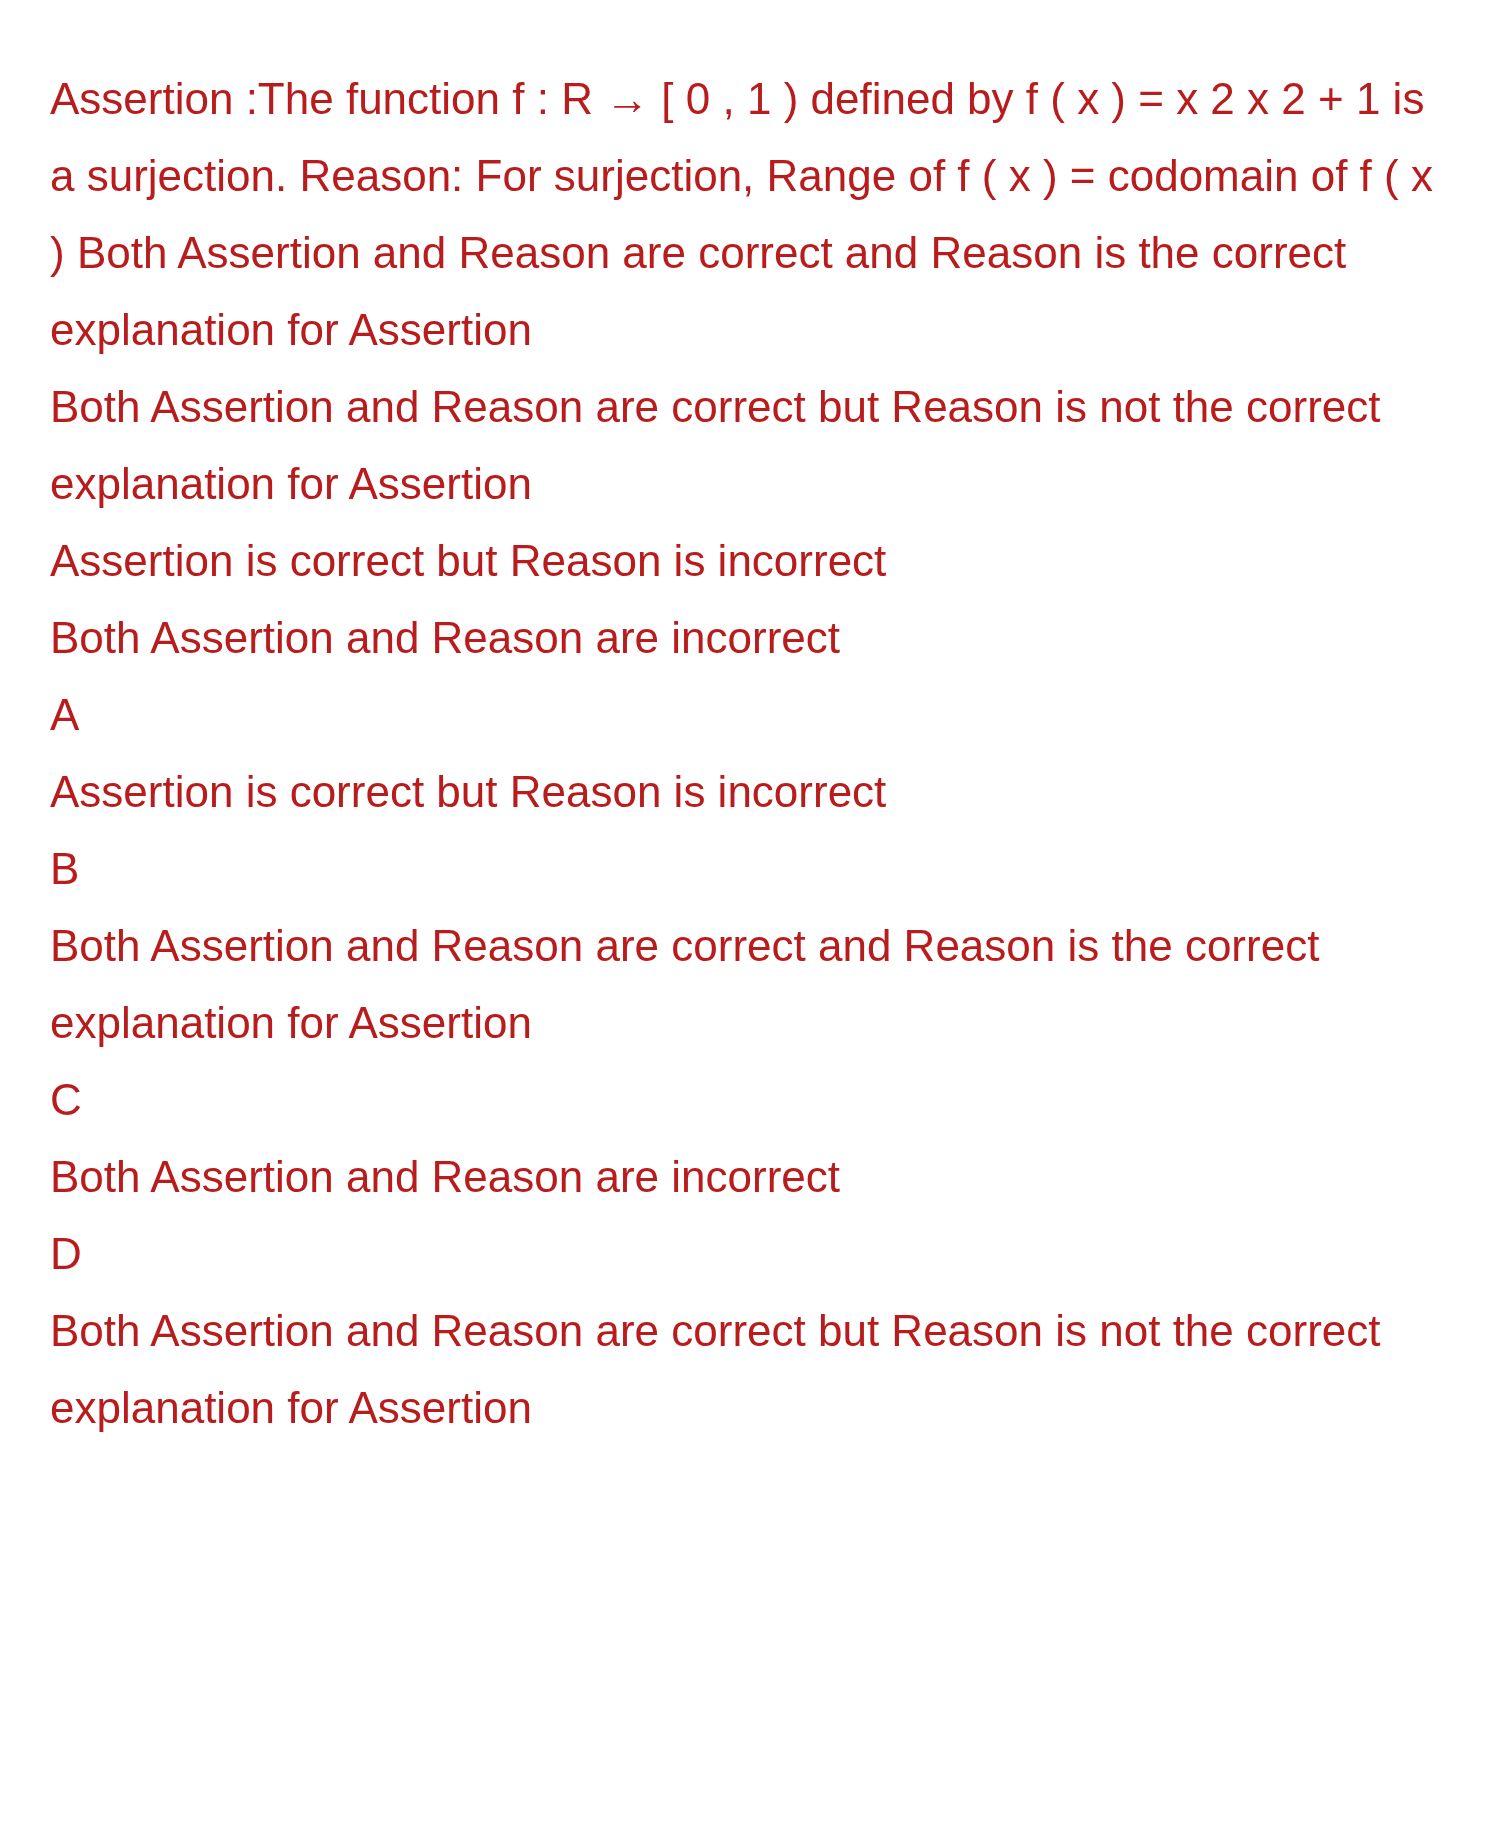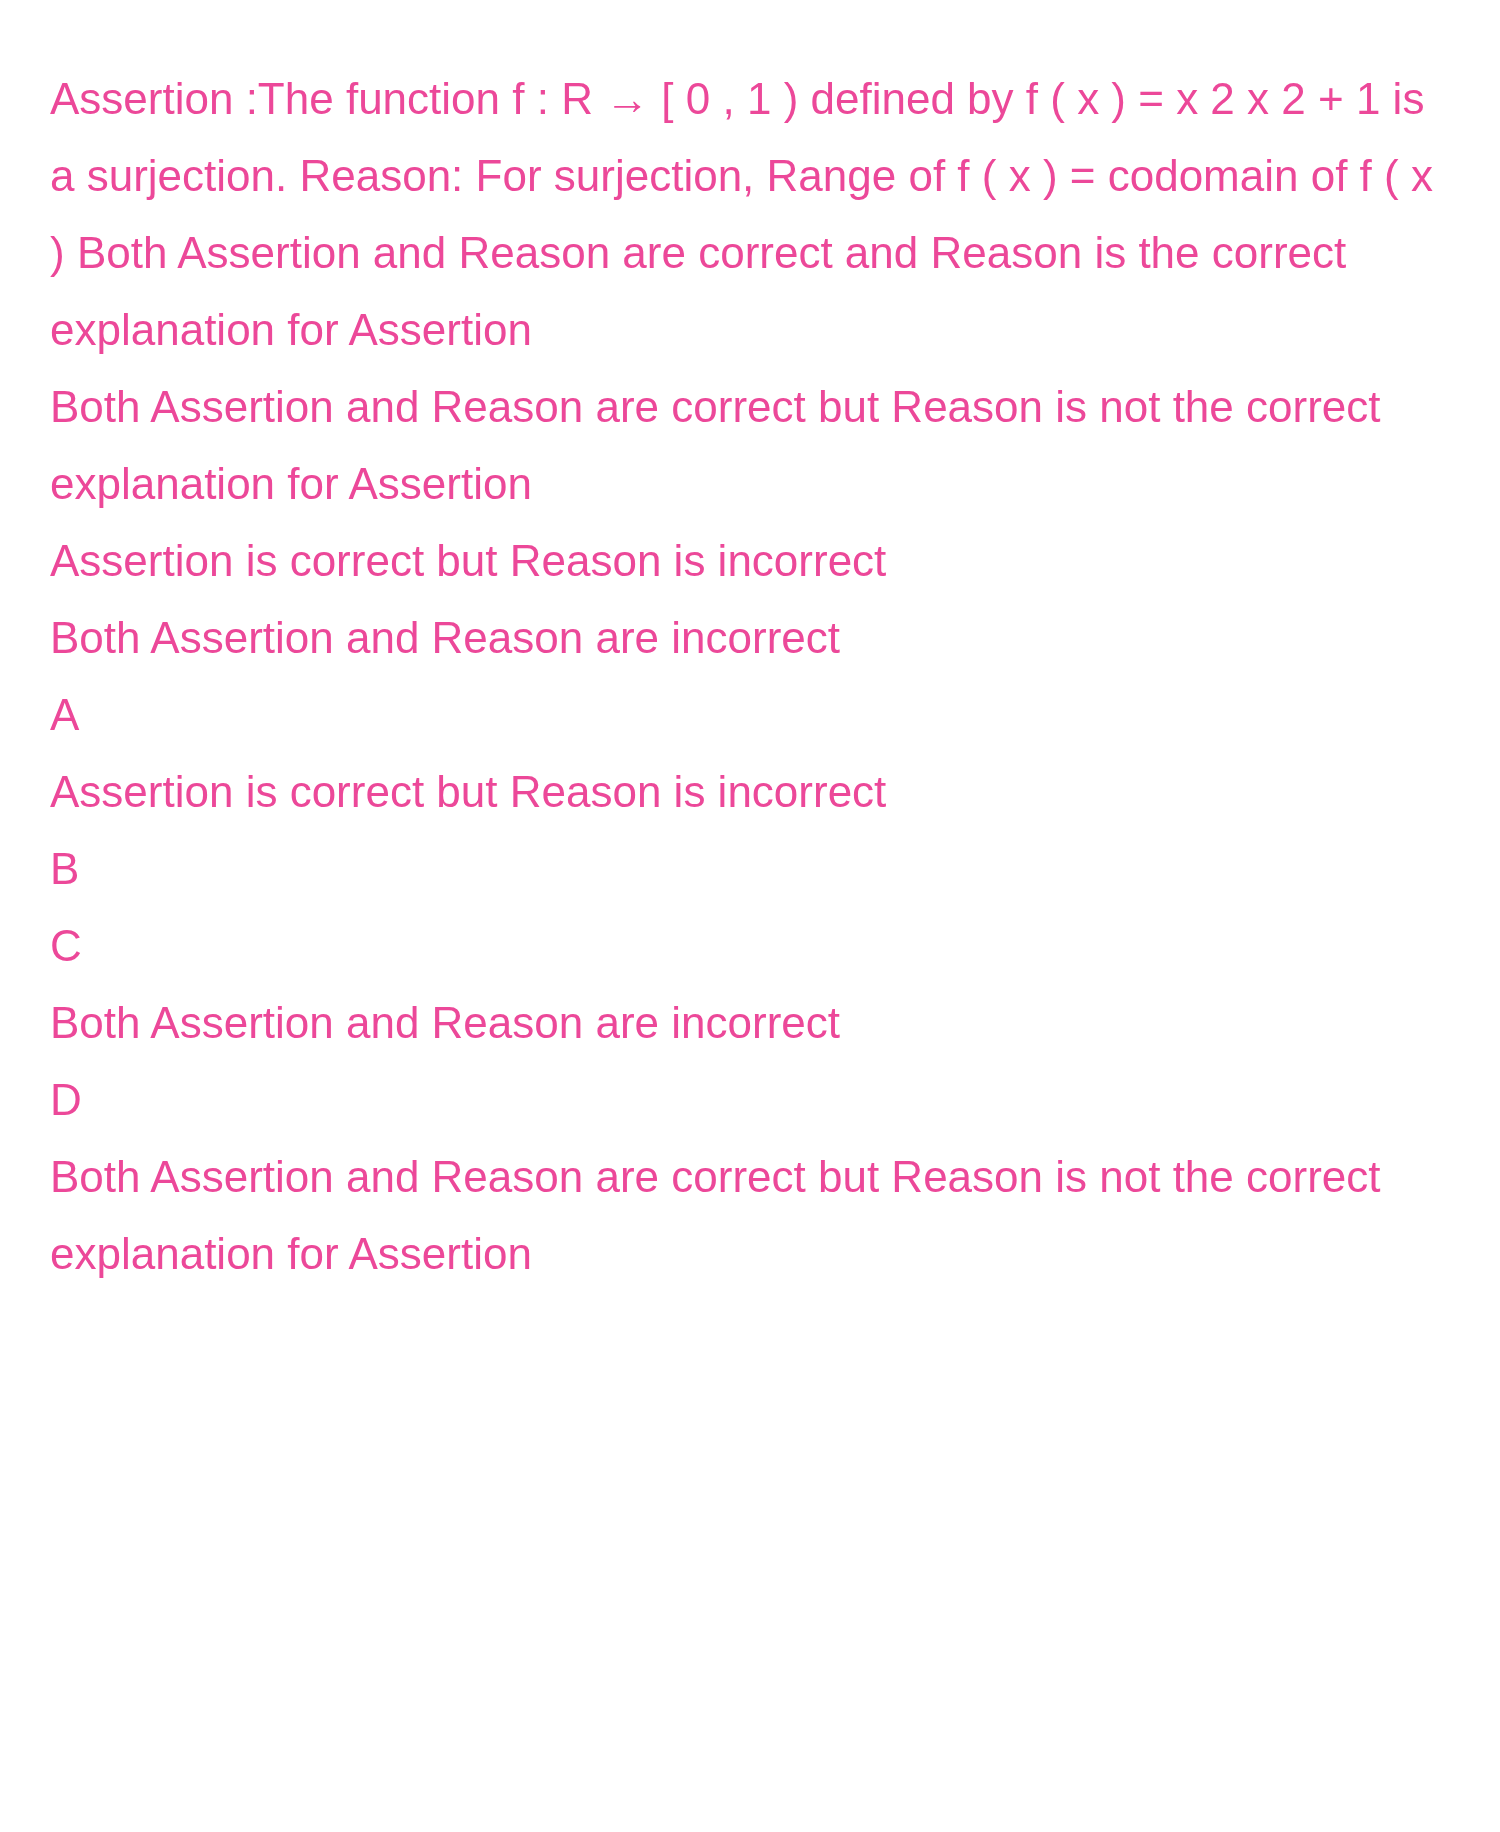--- a/index.html
+++ b/index.html
@@ -10,21 +10,21 @@
     body {
       font-family: -apple-system, BlinkMacSystemFont, 'Segoe UI', Arial, sans-serif;
       background: #ffffff;
       width: 1500px;
       padding: 60px 50px;
       color: #000000;
     }
     .content {
       font-size: 44px;
       line-height: 1.75;
-      color: #ec4899;
+      color: #b91c1c;
       font-weight: 400;
     }
     .paragraph {
       margin-bottom: 0;
     }
     .option-label {
       display: block;
     }
     .option-text {
       display: block;
@@ -36,19 +36,20 @@
 <div class="content">
   <div class="paragraph">Assertion :The function f : R → [ 0 , 1 ) defined by f ( x ) = x 2 x 2 + 1 is a surjection. Reason: For surjection, Range of f ( x ) = codomain of f ( x ) Both Assertion and Reason are correct and Reason is the correct explanation for Assertion</div>
   <div class="paragraph">Both Assertion and Reason are correct but Reason is not the correct explanation for Assertion</div>
   <div class="paragraph">Assertion is correct but Reason is incorrect</div>
   <div class="paragraph">Both Assertion and Reason are incorrect</div>
 
   <div class="option-label">A</div>
   <div class="option-text">Assertion is correct but Reason is incorrect</div>
 
   <div class="option-label">B</div>
+  <div class="option-text">Both Assertion and Reason are correct and Reason is the correct explanation for Assertion</div>
 
   <div class="option-label">C</div>
   <div class="option-text">Both Assertion and Reason are incorrect</div>
 
   <div class="option-label">D</div>
   <div class="option-text">Both Assertion and Reason are correct but Reason is not the correct explanation for Assertion</div>
 </div>
 
 </body></html>

